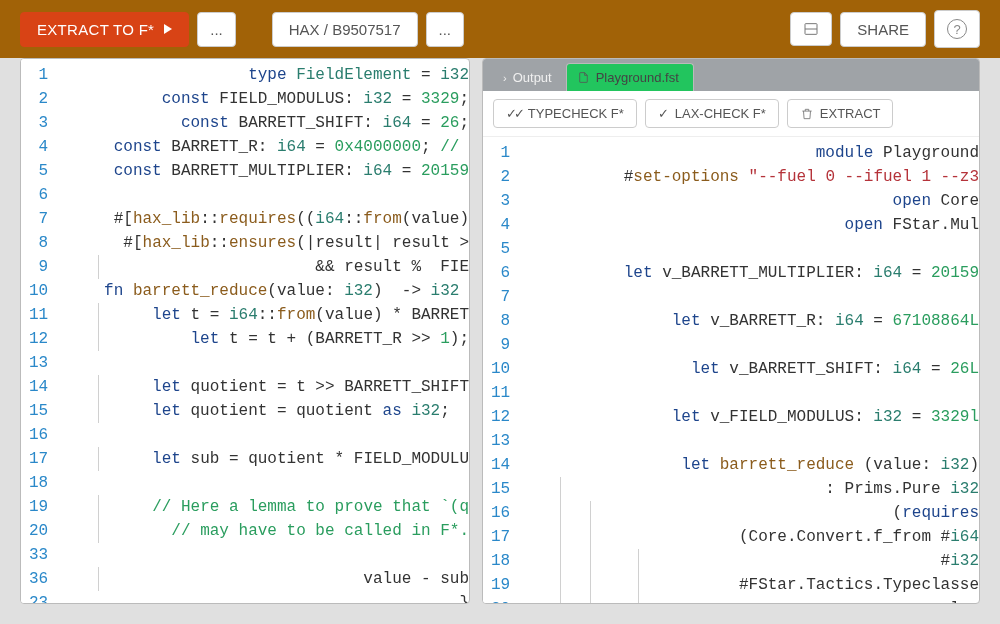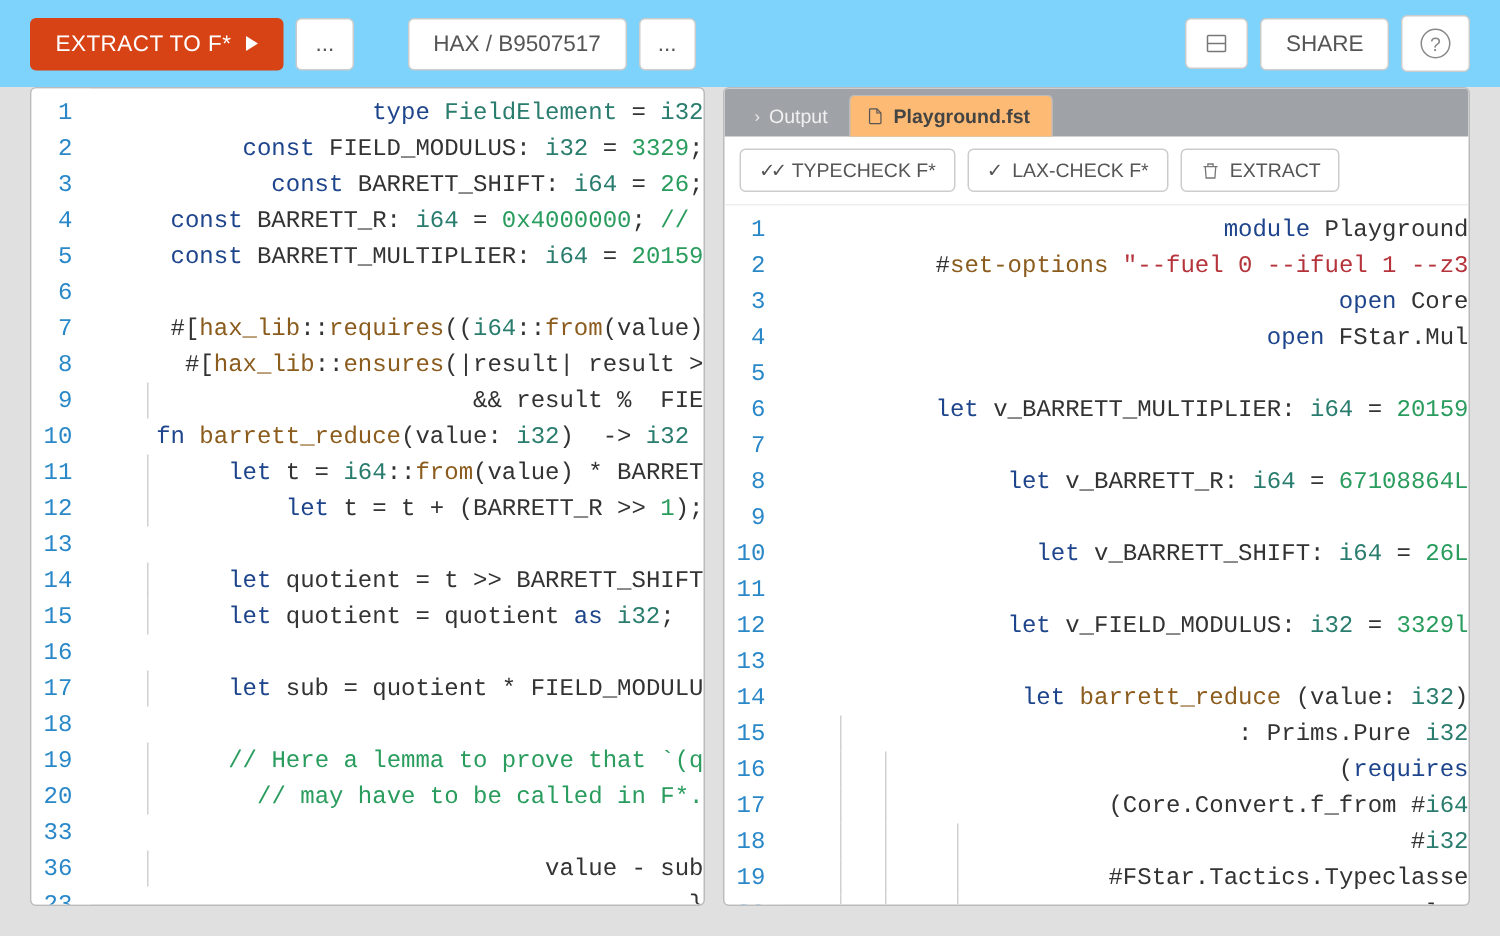--- a/index.html
+++ b/index.html
@@ -8,21 +8,21 @@
     background: #e0e0e0;
     width: 1000px;
     height: 624px;
     overflow: hidden;
   }
   .toolbar {
     display: flex;
     align-items: center;
     padding: 10px 20px;
     gap: 8px;
-    background: #7dd3fc;
+    background: #a16207;
   }
   .btn {
     border: 1px solid #ccc;
     background: #fff;
     border-radius: 4px;
     padding: 8px 16px;
     font-size: 15px;
     color: #555;
     cursor: pointer;
     display: inline-flex;
@@ -77,21 +77,21 @@
     font-size: 13px;
     color: #444;
     display: flex;
     align-items: center;
     gap: 6px;
     border-top-left-radius: 4px;
     border-top-right-radius: 4px;
     cursor: pointer;
   }
   .tab.inactive { color: #f0f0f0; }
-  .tab.active { background: #fdba74; border: 1px solid #bbb; border-bottom: none; font-weight: bold; }
+  .tab.active { background: #22c55e; border: 1px solid #bbb; border-bottom: none; }
   .chev { font-size: 11px; color: #eee; }
 
   .right-toolbar {
     padding: 8px 10px;
     display: flex;
     gap: 8px;
     border-bottom: 1px solid #eee;
   }
   .sbtn {
     border: 1px solid #ccc;

